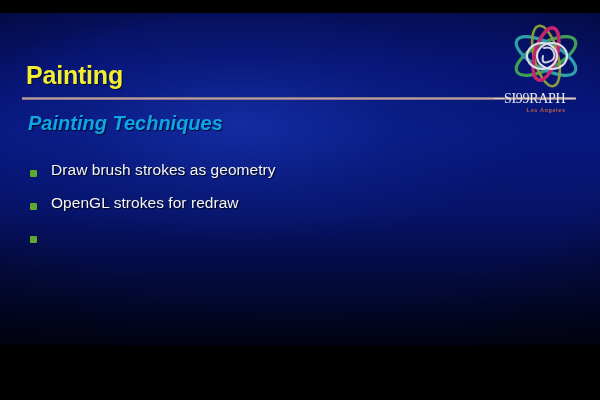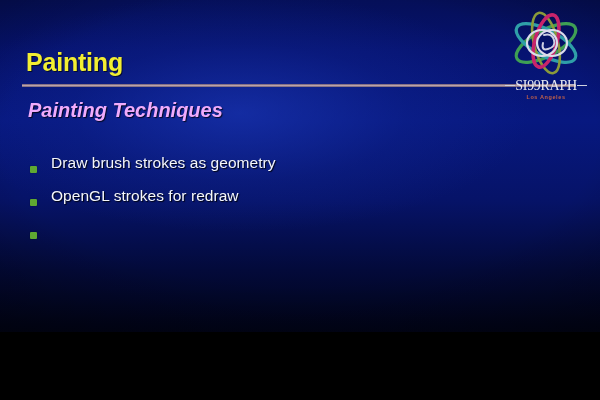--- a/index.html
+++ b/index.html
@@ -7,20 +7,21 @@
     padding: 0;
     background: #000;
   }
   #slide {
     position: relative;
     width: 600px;
     height: 332px;
     overflow: hidden;
     font-family: "Liberation Sans", sans-serif;
     background: #04105c;
+    margin-top: 13px;
   }
   
   #bg-base {
     position: absolute;
     inset: 0;
     background: linear-gradient(to bottom,
       #050f58 0px,
       #061371 52px,
       #071880 120px,
       #061368 200px,
@@ -68,37 +69,37 @@
   }
 
   
   #subtitle {
     position: absolute;
     left: 28px;
     top: 99px;
     font-size: 20px;
     font-weight: bold;
     font-style: italic;
-    color: #f0abfc;
+    color: #0ea5e9;
     text-shadow: 1px 1px 1px rgba(0,0,0,0.75);
     white-space: nowrap;
   }
 
   
   #bullets {
     position: absolute;
     left: 30px;
     top: 140px;
     width: 540px;
   }
   .bullet-row {
     position: relative;
     height: 33px;
     display: flex;
-    align-items: flex-end;
+    align-items: center;
   }
   .bullet-mark {
     width: 7px;
     height: 7px;
     margin-top: 7px;
     margin-right: 14px;
     flex: 0 0 auto;
     border-radius: 1px;
     background: #5fa832;
     box-shadow: 0 0 1px rgba(0,0,0,0.7);
@@ -125,21 +126,21 @@
     left: 6px;
     top: 2px;
     width: 92px;
     height: 66px;
   }
   #siggraph-wordmark {
     position: absolute;
     left: 0;
     top: 70px;
     width: 104px;
-    text-align: center;
+    text-align: left;
     font-family: "Liberation Serif", serif;
     font-size: 14px;
     color: #e8eaf2;
     letter-spacing: -0.3px;
     white-space: nowrap;
   }
   .wm-dash {
     display: inline-block;
     width: 10px;
     height: 1px;

